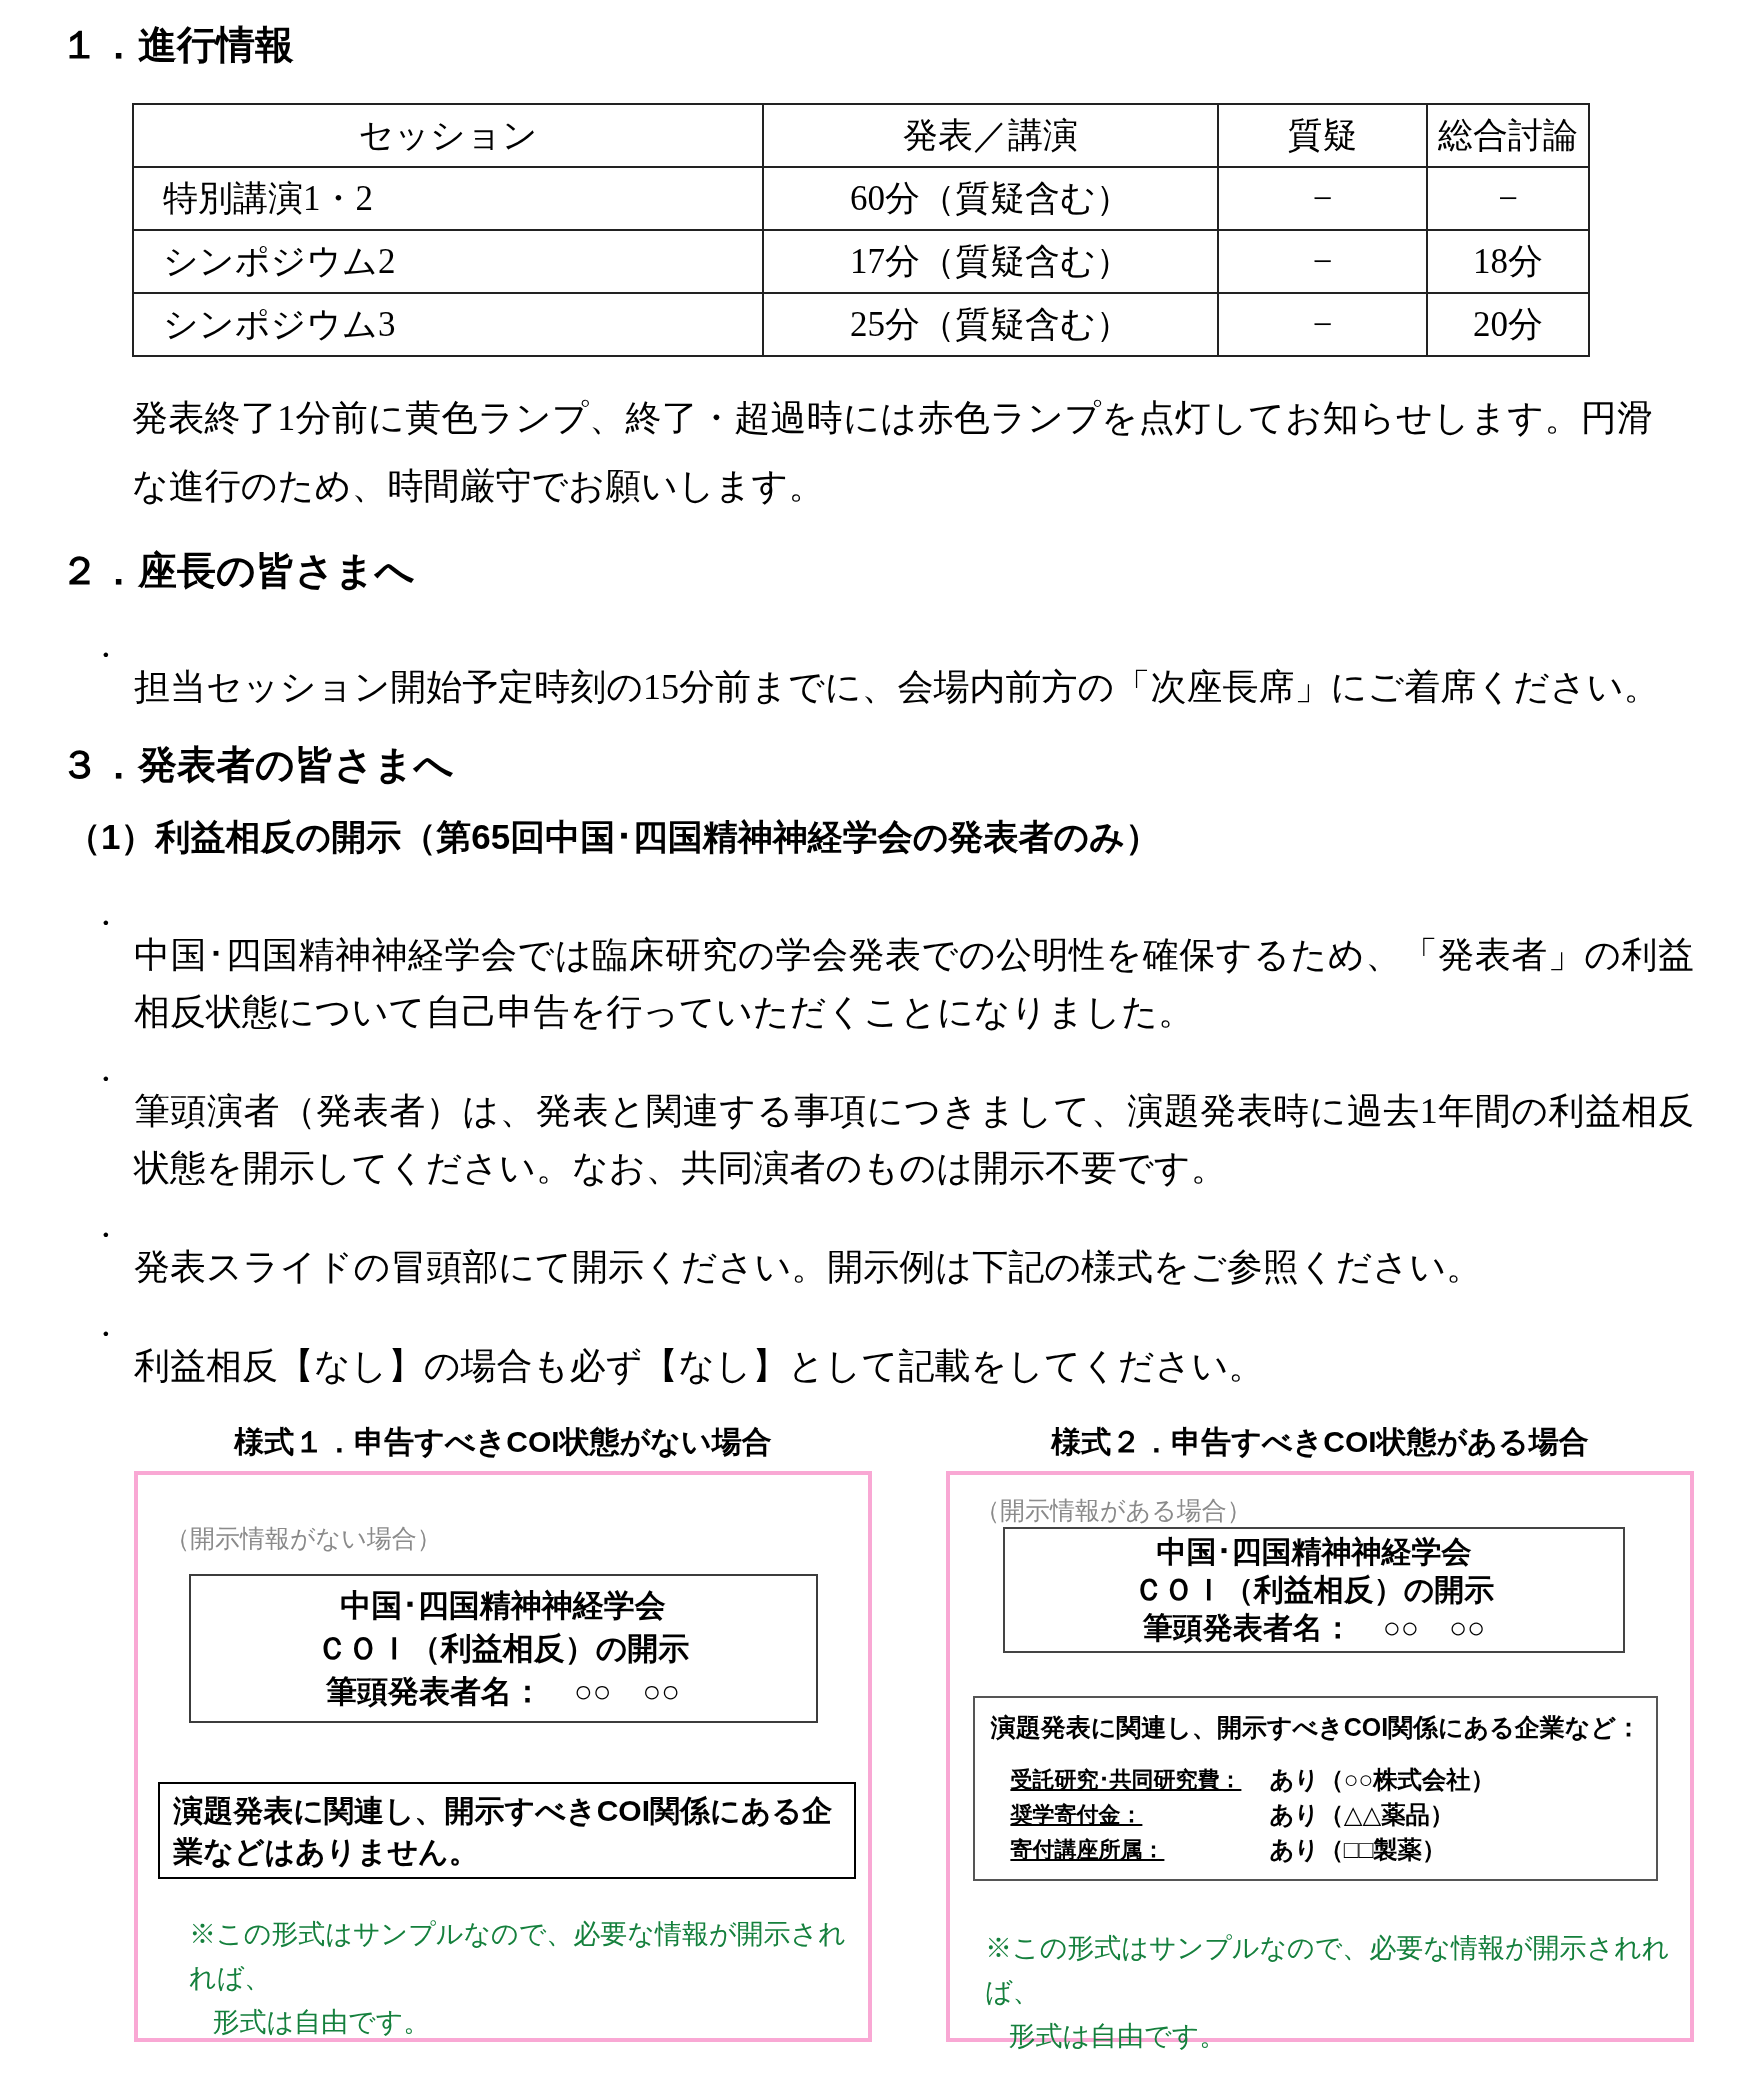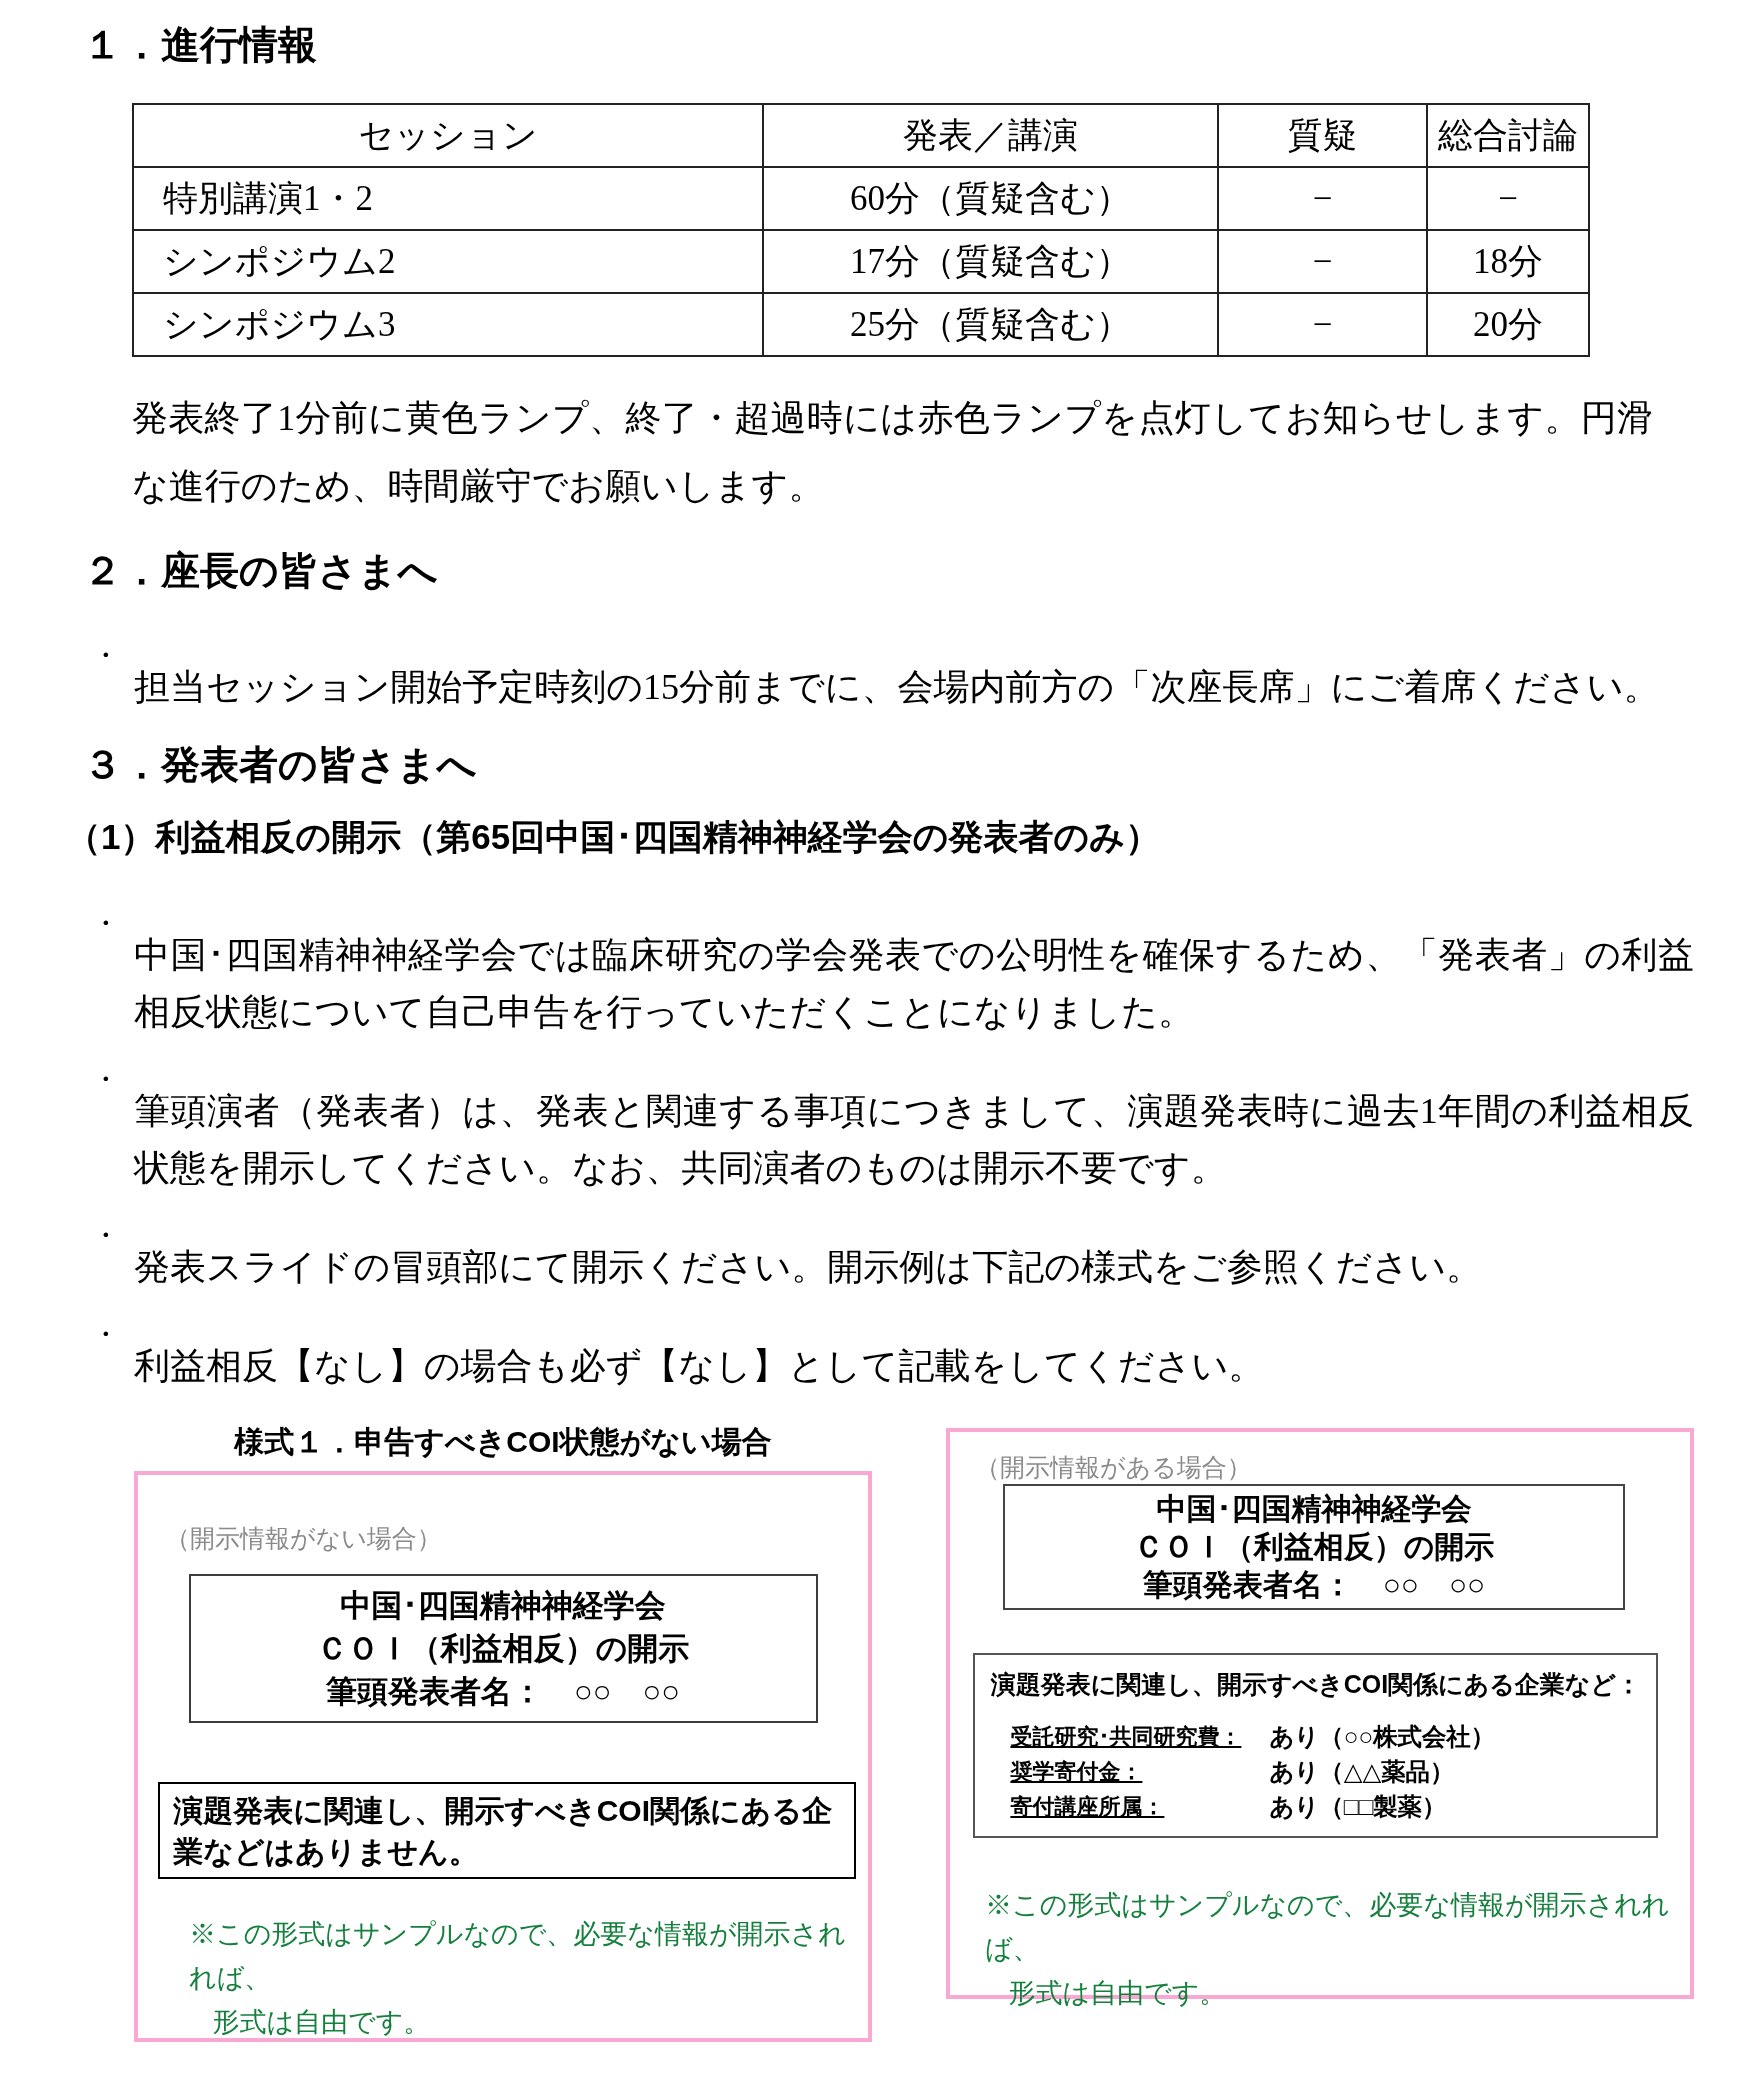--- a/index.html
+++ b/index.html
@@ -10,21 +10,21 @@
     background:#fff;
     color:#000;
     font-family:"Liberation Serif","DejaVu Serif",serif;
     overflow:hidden;
   }
   
   .sec-title {
     font-family:"Liberation Sans","DejaVu Sans",sans-serif;
     font-weight:bold;
     font-size:39px; line-height:43px;
-    padding-left:83px;
+    padding-left:60px;
   }
   #sec1-title { padding-top:23.4px; }
   #sec2-title { margin-top:29px; }
   #sec3-title { margin-top:27px; }
   .subsec-title {
     font-family:"Liberation Sans","DejaVu Sans",sans-serif;
     font-weight:bold;
     font-size:35px; line-height:43px;
     padding-left:66px;
     margin-top:29px;
@@ -258,20 +258,21 @@
         </div>
         <div class="statement-box">演題発表に関連し、開示すべきCOI関係にある企業などはありません。</div>
         <div class="sample-footnote">
           <div class="fn1">※この形式はサンプルなので、必要な情報が開示されれば、</div>
           <div class="fn2">形式は自由です。</div>
         </div>
       </div>
     </div>
 
     <div class="sample-col right">
+      <div class="sample-caption">様式２．申告すべきCOI状態がある場合</div>
       <div class="sample-box">
         <div class="cond-note">（開示情報がある場合）</div>
         <div class="title-box">
           <div>中国･四国精神神経学会</div>
           <div>ＣＯＩ（利益相反）の開示</div>
           <div>筆頭発表者名：　○○　○○</div>
         </div>
         <div class="disclosure-box">
           <div class="disclosure-heading">演題発表に関連し、開示すべきCOI関係にある企業など：</div>
           <div class="disclosure-items">

